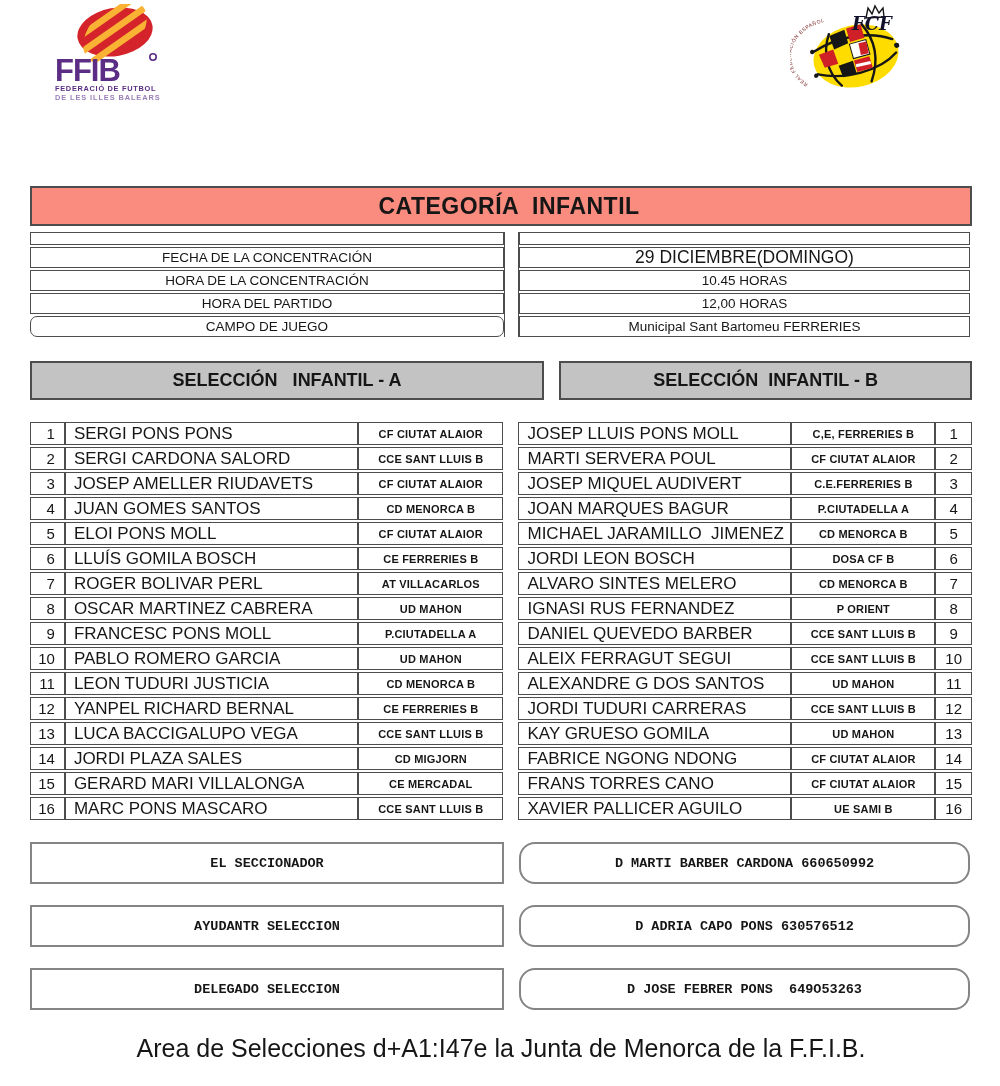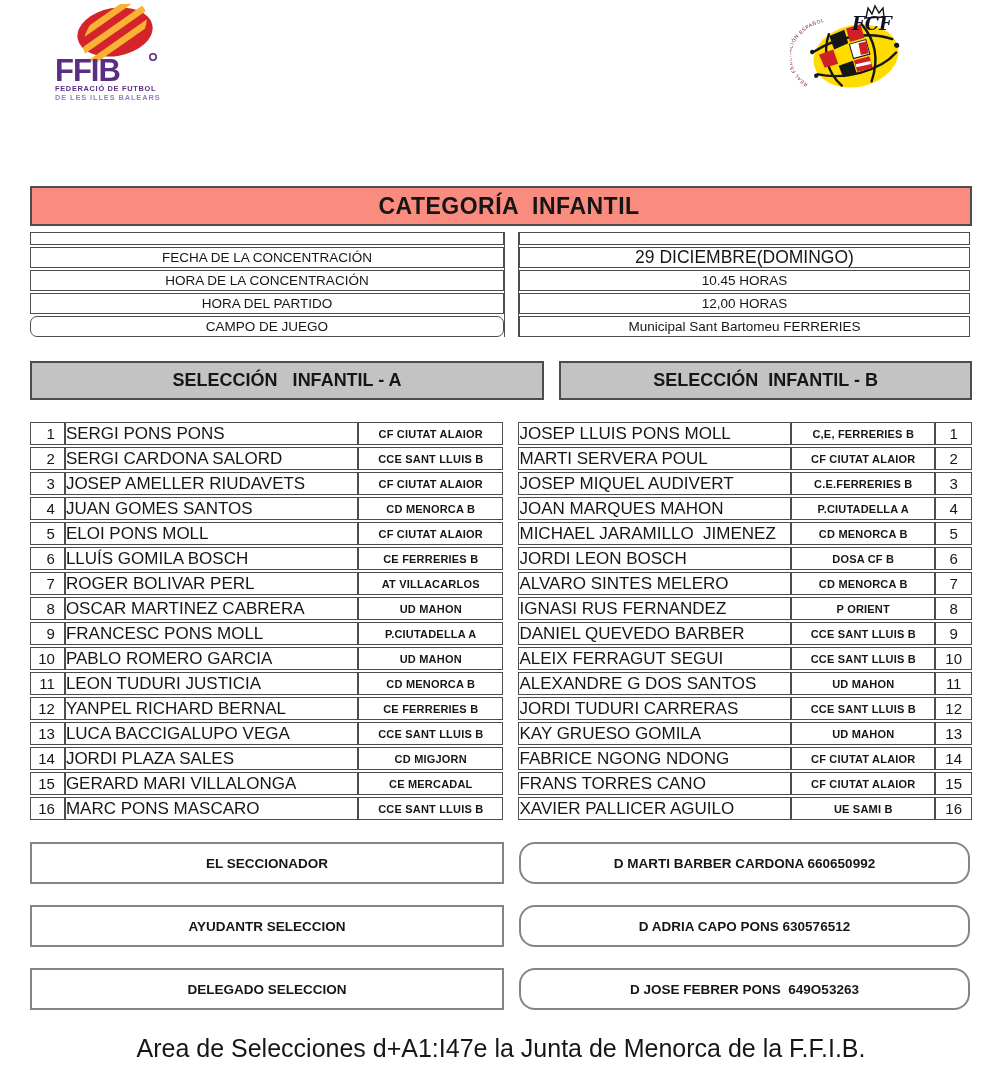--- a/index.html
+++ b/index.html
@@ -34,27 +34,27 @@
     display:flex; align-items:center; justify-content:center; font-weight:bold; font-size:18px; }
   .section-header.a { width:562px; } .section-header.b { width:451px;justify-content:center; }
 
   
   .tables { margin-top:20px; display:flex; gap:15px; align-items:flex-start; }
   table.roster { border-collapse:separate; border-spacing:0 2px; table-layout:fixed; }
   table.roster td { border:1.5px solid var(--border-col,#4d4d4d); height:23px; overflow:hidden; }
   td.num { font-size:15px; }
   td.num.right-align { text-align:right; padding-right:9px; }
   td.num.center { text-align:center; }
-  td.pname { font-size:17px; white-space:pre; }
+  td.pname { font-size:17px; padding-left:8px; white-space:pre; }
   td.club { font-size:11px; font-weight:bold; text-align:center; letter-spacing:0.2px; white-space:pre; }
   .tbl-a col.c-num { width:35px; } .tbl-a col.c-name { width:294px; } .tbl-a col.c-club { width:146px; }
   .tbl-b col.c-name { width:273px; } .tbl-b col.c-club { width:145px; } .tbl-b col.c-num { width:37px; }
 
   
-  .official-row { display:flex; gap:15px; }
+  .official-row { display:flex; gap:15px;font-family:Liberation Mono, monospace; }
   .official-row.first { margin-top:20px; }
   .official-row.next { margin-top:21px; }
   .official-box { height:42px; border:2px solid #858585; display:flex; align-items:center; justify-content:center;
     font-weight:bold; font-size:13.5px; background:#fff; }
   .official-box.role { width:474px; }
   .official-box.person { width:451px;border-radius:16px; }
 
   
   .footer { margin-top:24px; width:942px; text-align:center; font-size:25px; }
 </style>
@@ -290,21 +290,21 @@
               <td class="num center">2</td>
             </tr>
 
             <tr>
               <td class="pname">JOSEP MIQUEL AUDIVERT</td>
               <td class="club">C.E.FERRERIES B</td>
               <td class="num center">3</td>
             </tr>
 
             <tr>
-              <td class="pname">JOAN MARQUES MAHON</td>
+              <td class="pname">JOAN MARQUES BAGUR</td>
               <td class="club">P.CIUTADELLA A</td>
               <td class="num center">4</td>
             </tr>
 
             <tr>
               <td class="pname">MICHAEL JARAMILLO  JIMENEZ</td>
               <td class="club">CD MENORCA B</td>
               <td class="num center">5</td>
             </tr>
 

